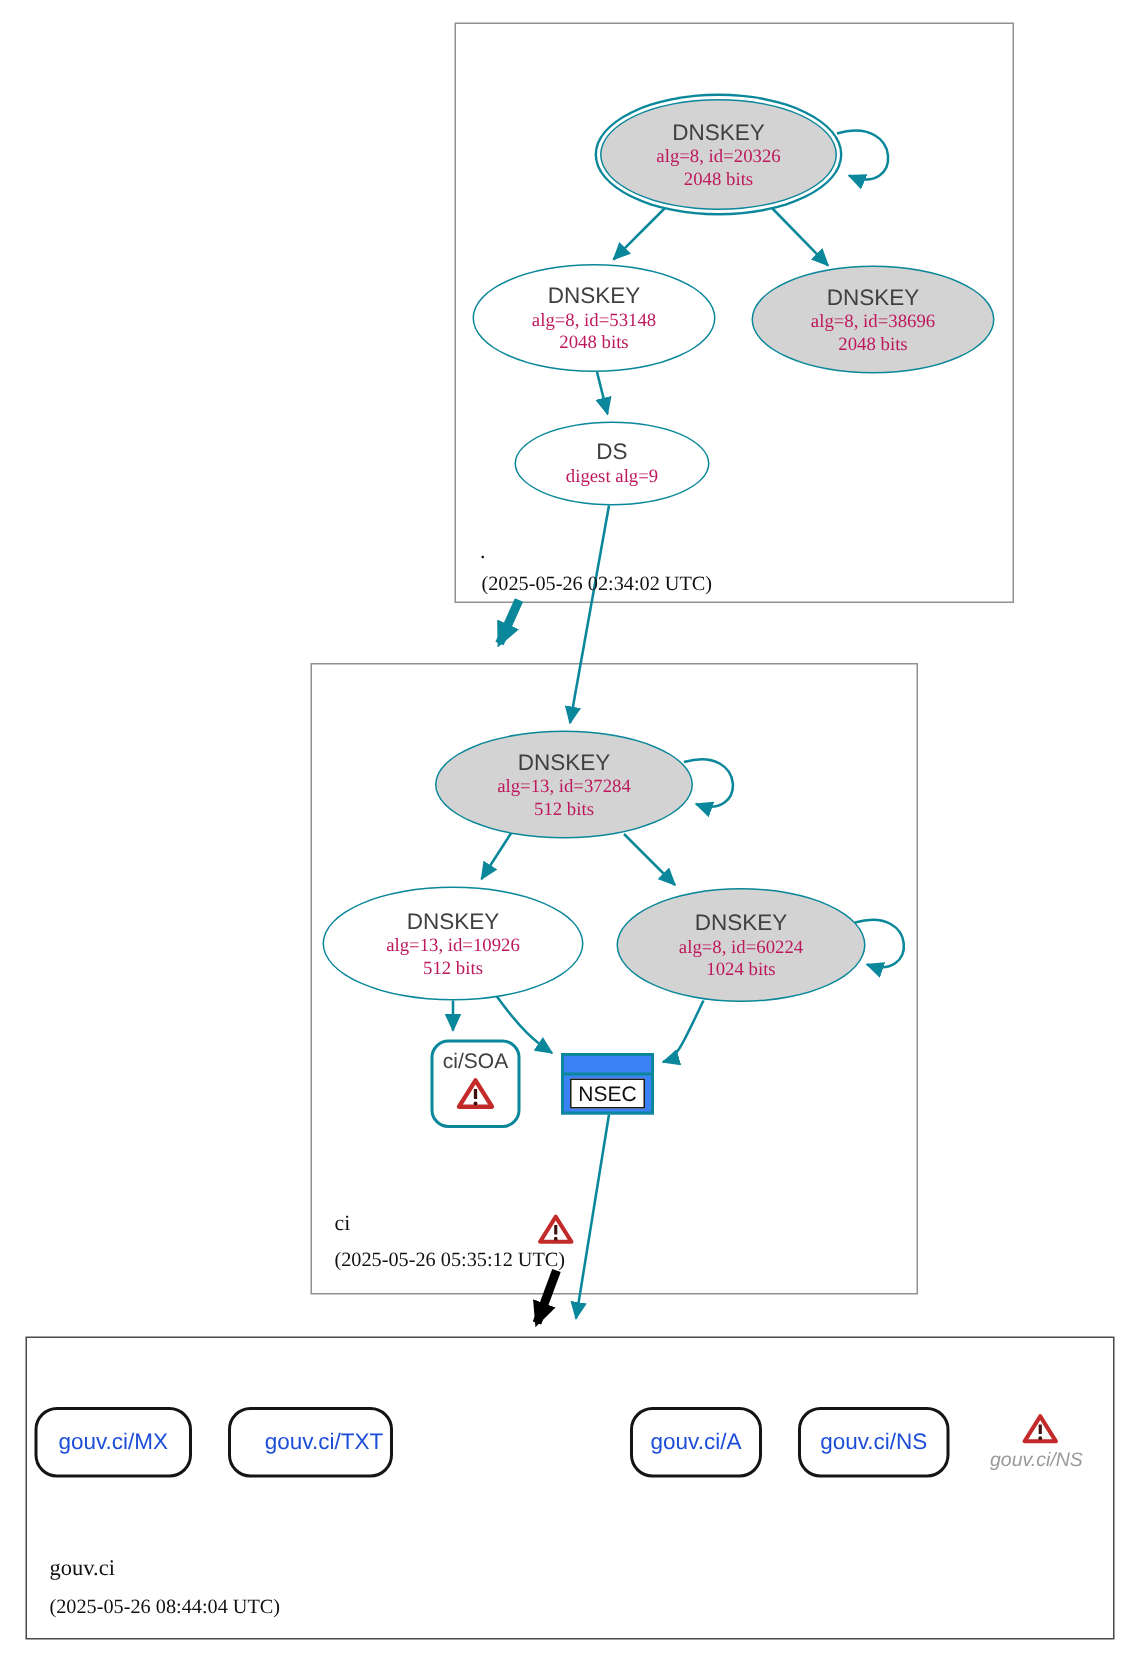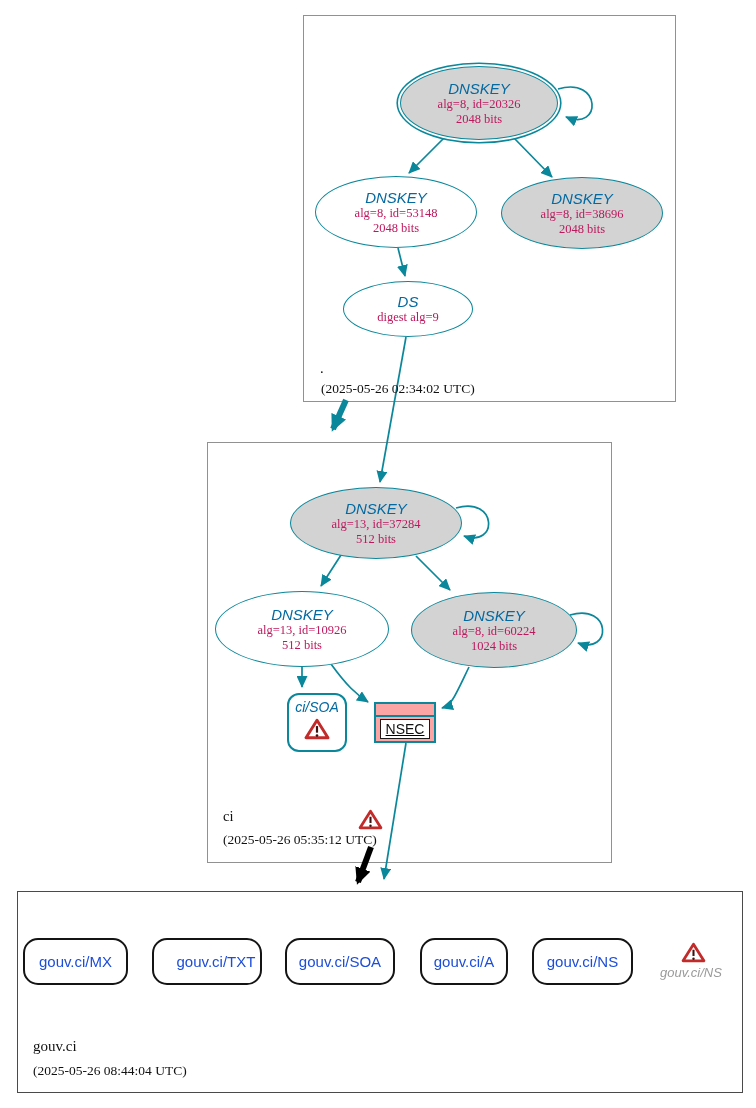--- a/index.html
+++ b/index.html
@@ -7,26 +7,26 @@
           font-family:"Liberation Sans",sans-serif;}
   .cluster{position:absolute;z-index:1;background:#fff;}
   .cluster.gray{border:1px solid #919191;}
   .cluster.dark{border:1.5px solid #4a4a4a;}
   #edges{position:absolute;left:0;top:0;z-index:5;pointer-events:none;}
   .node{position:absolute;z-index:10;display:flex;flex-direction:column;
         justify-content:center;align-items:center;text-align:center;box-sizing:border-box;}
   .ellipse{border-radius:50%;border:1.7px solid #0a879a;background:#fff;}
   .ellipse.sep{background:#d3d3d3;}
   .ellipse.double{box-shadow:0 0 0 2px #ffffff,0 0 0 3.6px #0a879a;}
-  .ntitle{font-size:15px;line-height:17px;color:#0369a1;font-style:italic;}
+  .ntitle{font-size:15px;line-height:17px;color:#404040;}
   .ndetail{font-family:"Liberation Serif",serif;font-size:12.5px;line-height:15px;color:#be185d;}
   .rrbox{border:2px solid #0a879a;border-radius:12px;background:#fff;}
   .rrset3{border:2px solid #141414;border-radius:15px;background:#fff;
           font-size:15px;color:#1d4ed8;}
-  .nsec{position:absolute;z-index:10;box-sizing:border-box;border:2px solid #0a879a;background:#fca5a5;text-decoration:underline;}
+  .nsec{position:absolute;z-index:10;box-sizing:border-box;border:2px solid #0a879a;background:#3b82f6;}
   .nsec .strip{height:11px;border-bottom:2px solid #0a879a;}
   .nsec .ibox{margin:2px auto 0 auto;width:48px;border:1px solid #1a1a1a;
               font-size:14px;line-height:18px;text-align:center;color:#111;background:#fff;}
   .zlabel{position:absolute;z-index:10;font-family:"Liberation Serif",serif;
           font-size:14.5px;color:#111;}
   .ztime{position:absolute;z-index:10;font-family:"Liberation Serif",serif;
          font-size:13.5px;color:#111;white-space:nowrap;}
   .warn{position:absolute;z-index:11;}
   .warncap{position:absolute;z-index:10;font-style:italic;color:#9a9a9a;
            font-size:13px;white-space:nowrap;}
@@ -130,23 +130,20 @@
     <circle cx="18" cy="24" r="1.8" fill="#401010"></circle>
   </svg>
   <div class="ztime" style="left:223px;top:832px;">(2025-05-26 05:35:12 UTC)</div>
 
   <div class="node rrset3" style="left:23px;top:938px;width:105px;height:47px;">
     <div>gouv.ci/MX</div>
   </div>
   <div class="node rrset3" style="left:152px;top:938px;width:110px;height:47px;padding-left:18px;">
     <div>gouv.ci/TXT</div>
   </div>
-  <div class="node rrset3" style="left:285px;top:938px;width:110px;height:47px;">
-    <div>gouv.ci/SOA</div>
-  </div>
   <div class="node rrset3" style="left:420px;top:938px;width:88px;height:47px;">
     <div>gouv.ci/A</div>
   </div>
   <div class="node rrset3" style="left:532px;top:938px;width:101px;height:47px;">
     <div>gouv.ci/NS</div>
   </div>
 
   <svg class="warn" style="left:681px;top:941px;" width="25" height="23" viewBox="0 0 36 30">
     <path d="M18 3 L33 27 L3 27 Z" fill="#ffffff" stroke="#c32b2b" stroke-width="4" stroke-linejoin="round"></path>
     <line x1="18" y1="11" x2="18" y2="20" stroke="#401010" stroke-width="3"></line>

